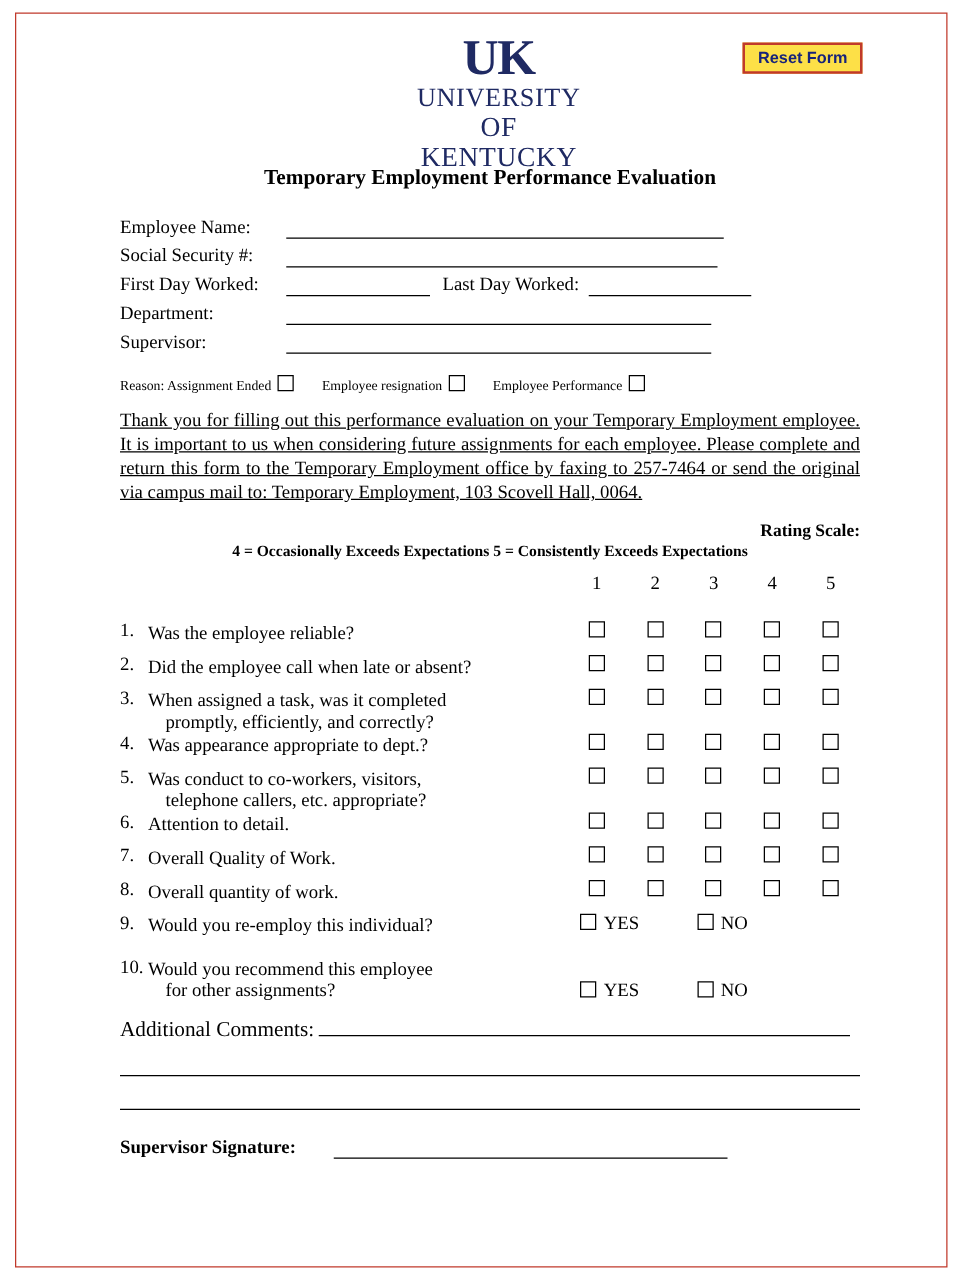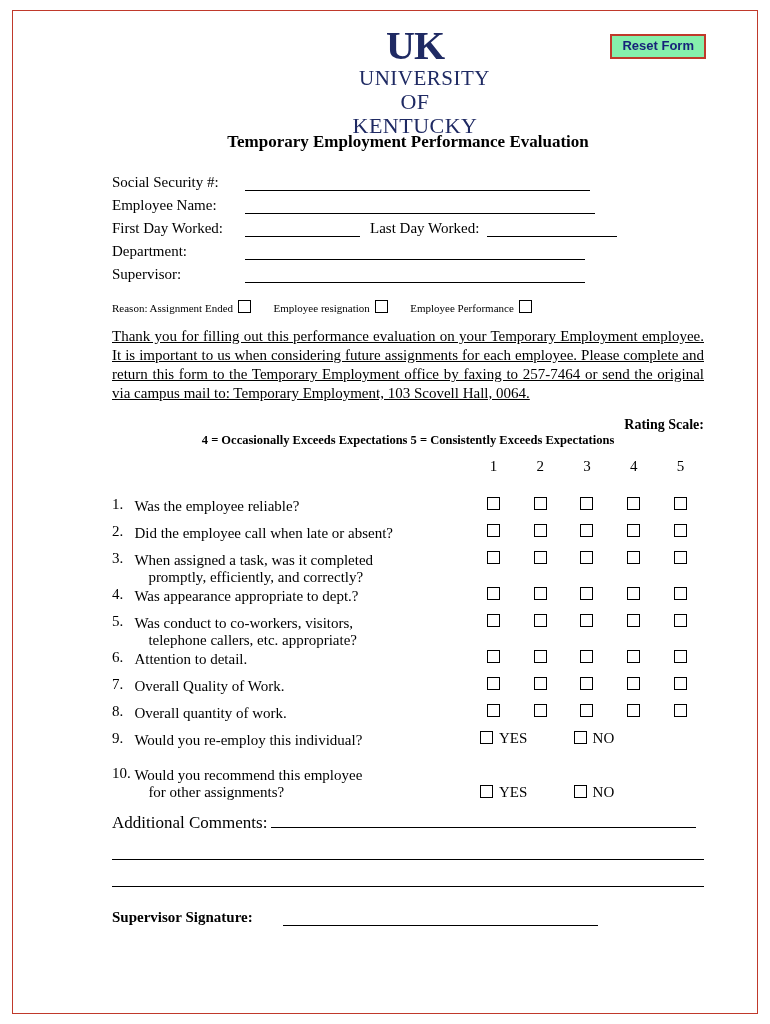--- a/index.html
+++ b/index.html
@@ -26,21 +26,21 @@
     left: 12px;
     top: 10px;
     width: 746px;
     height: 1004px;
     border: 1px solid #c0392b;
     box-sizing: border-box;
     pointer-events: none;
   }
   .content {
     position: absolute;
-    left: 112px;
+    left: 96px;
     top: 26px;
     width: 592px;
   }
 
   
   .header {
     position: relative;
     height: 100px;
   }
   .logo {
@@ -55,33 +55,32 @@
     font-family: "Liberation Serif", serif;
     font-weight: bold;
     font-size: 40px;
     line-height: 40px;
     letter-spacing: -1px;
   }
   .logo-line1 {
     font-size: 21px;
     line-height: 24px;
     letter-spacing: 0.5px;
-    text-align: right;
   }
   .logo-line2 {
     font-size: 22px;
     line-height: 24px;
     letter-spacing: 0.5px;
   }
   .reset-btn {
     position: absolute;
     right: -2px;
     top: 8px;
     border: 2px solid #c0392b;
-    background: #86efac;
+    background: #fde047;
     color: #17237a;
     font-family: "Liberation Sans", sans-serif;
     font-size: 13px;
     font-weight: bold;
     padding: 3px 10px 4px 10px;
     cursor: pointer;
     line-height: 14px;
   }
 
   .doc-title {
@@ -238,26 +237,26 @@
         <div class="logo-uk">UK</div>
         <div class="logo-line1">UNIVERSITY</div>
         <div class="logo-line2">OF KENTUCKY</div>
       </div>
       <button class="reset-btn">Reset Form</button>
     </div>
 
     <div class="doc-title">Temporary Employment Performance Evaluation</div>
 
     <div class="field-row">
+      <span class="field-label">Employee Name:</span>
+      <span class="rule rule-long"></span>
+    </div>
+    <div class="field-row">
       <span class="field-label">Social Security #:</span>
       <span class="rule rule-med"></span>
-    </div>
-    <div class="field-row">
-      <span class="field-label">Employee Name:</span>
-      <span class="rule rule-long"></span>
     </div>
     <div class="field-row">
       <span class="field-label">First Day Worked:</span>
       <span class="rule rule-first"></span>
       <span class="inline-label">Last Day Worked:</span>
       <span class="rule rule-last"></span>
     </div>
     <div class="field-row">
       <span class="field-label">Department:</span>
       <span class="rule rule-dept"></span>

